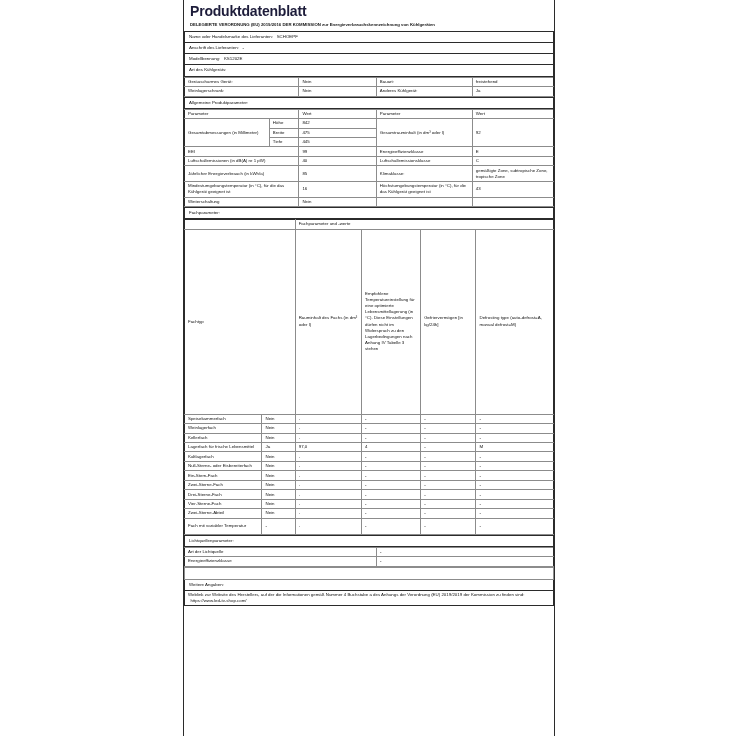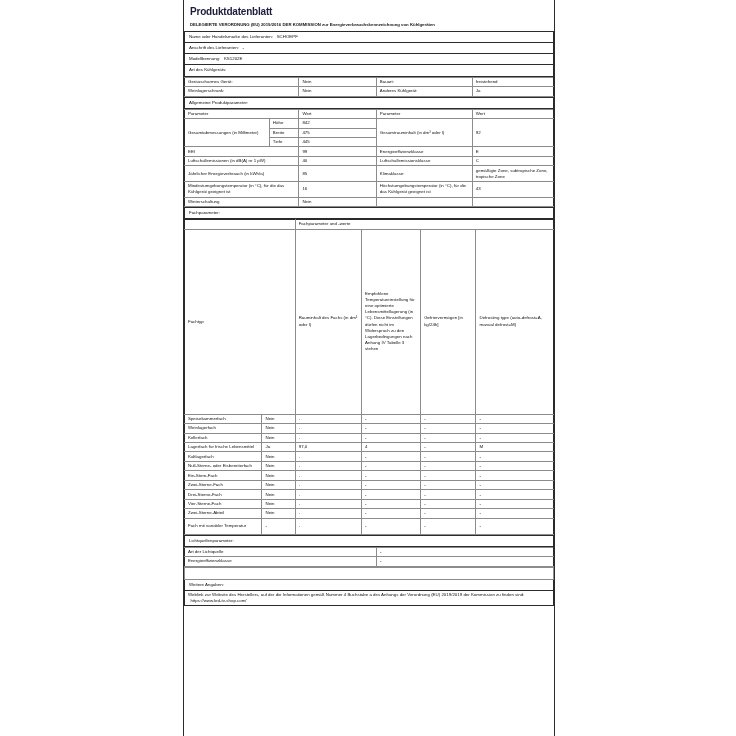--- a/index.html
+++ b/index.html
@@ -23,21 +23,21 @@
     left: 183px;
     top: 0px;
     width: 372px;
     height: 736px;
     background: #ffffff;
     border-left: 1px solid #2b2b2b;
     border-right: 1px solid #2b2b2b;
     padding: 0;
   }
   .title {
-    font-size: 10px;
+    font-size: 14px;
     font-weight: bold;
     color: #1d1c3a;
     letter-spacing: -0.2px;
     padding: 3px 6px 1px 6px;
     line-height: 17px;
   }
   .subtitle {
     font-size: 4.3px;
     color: #161616;
     font-weight: bold;

